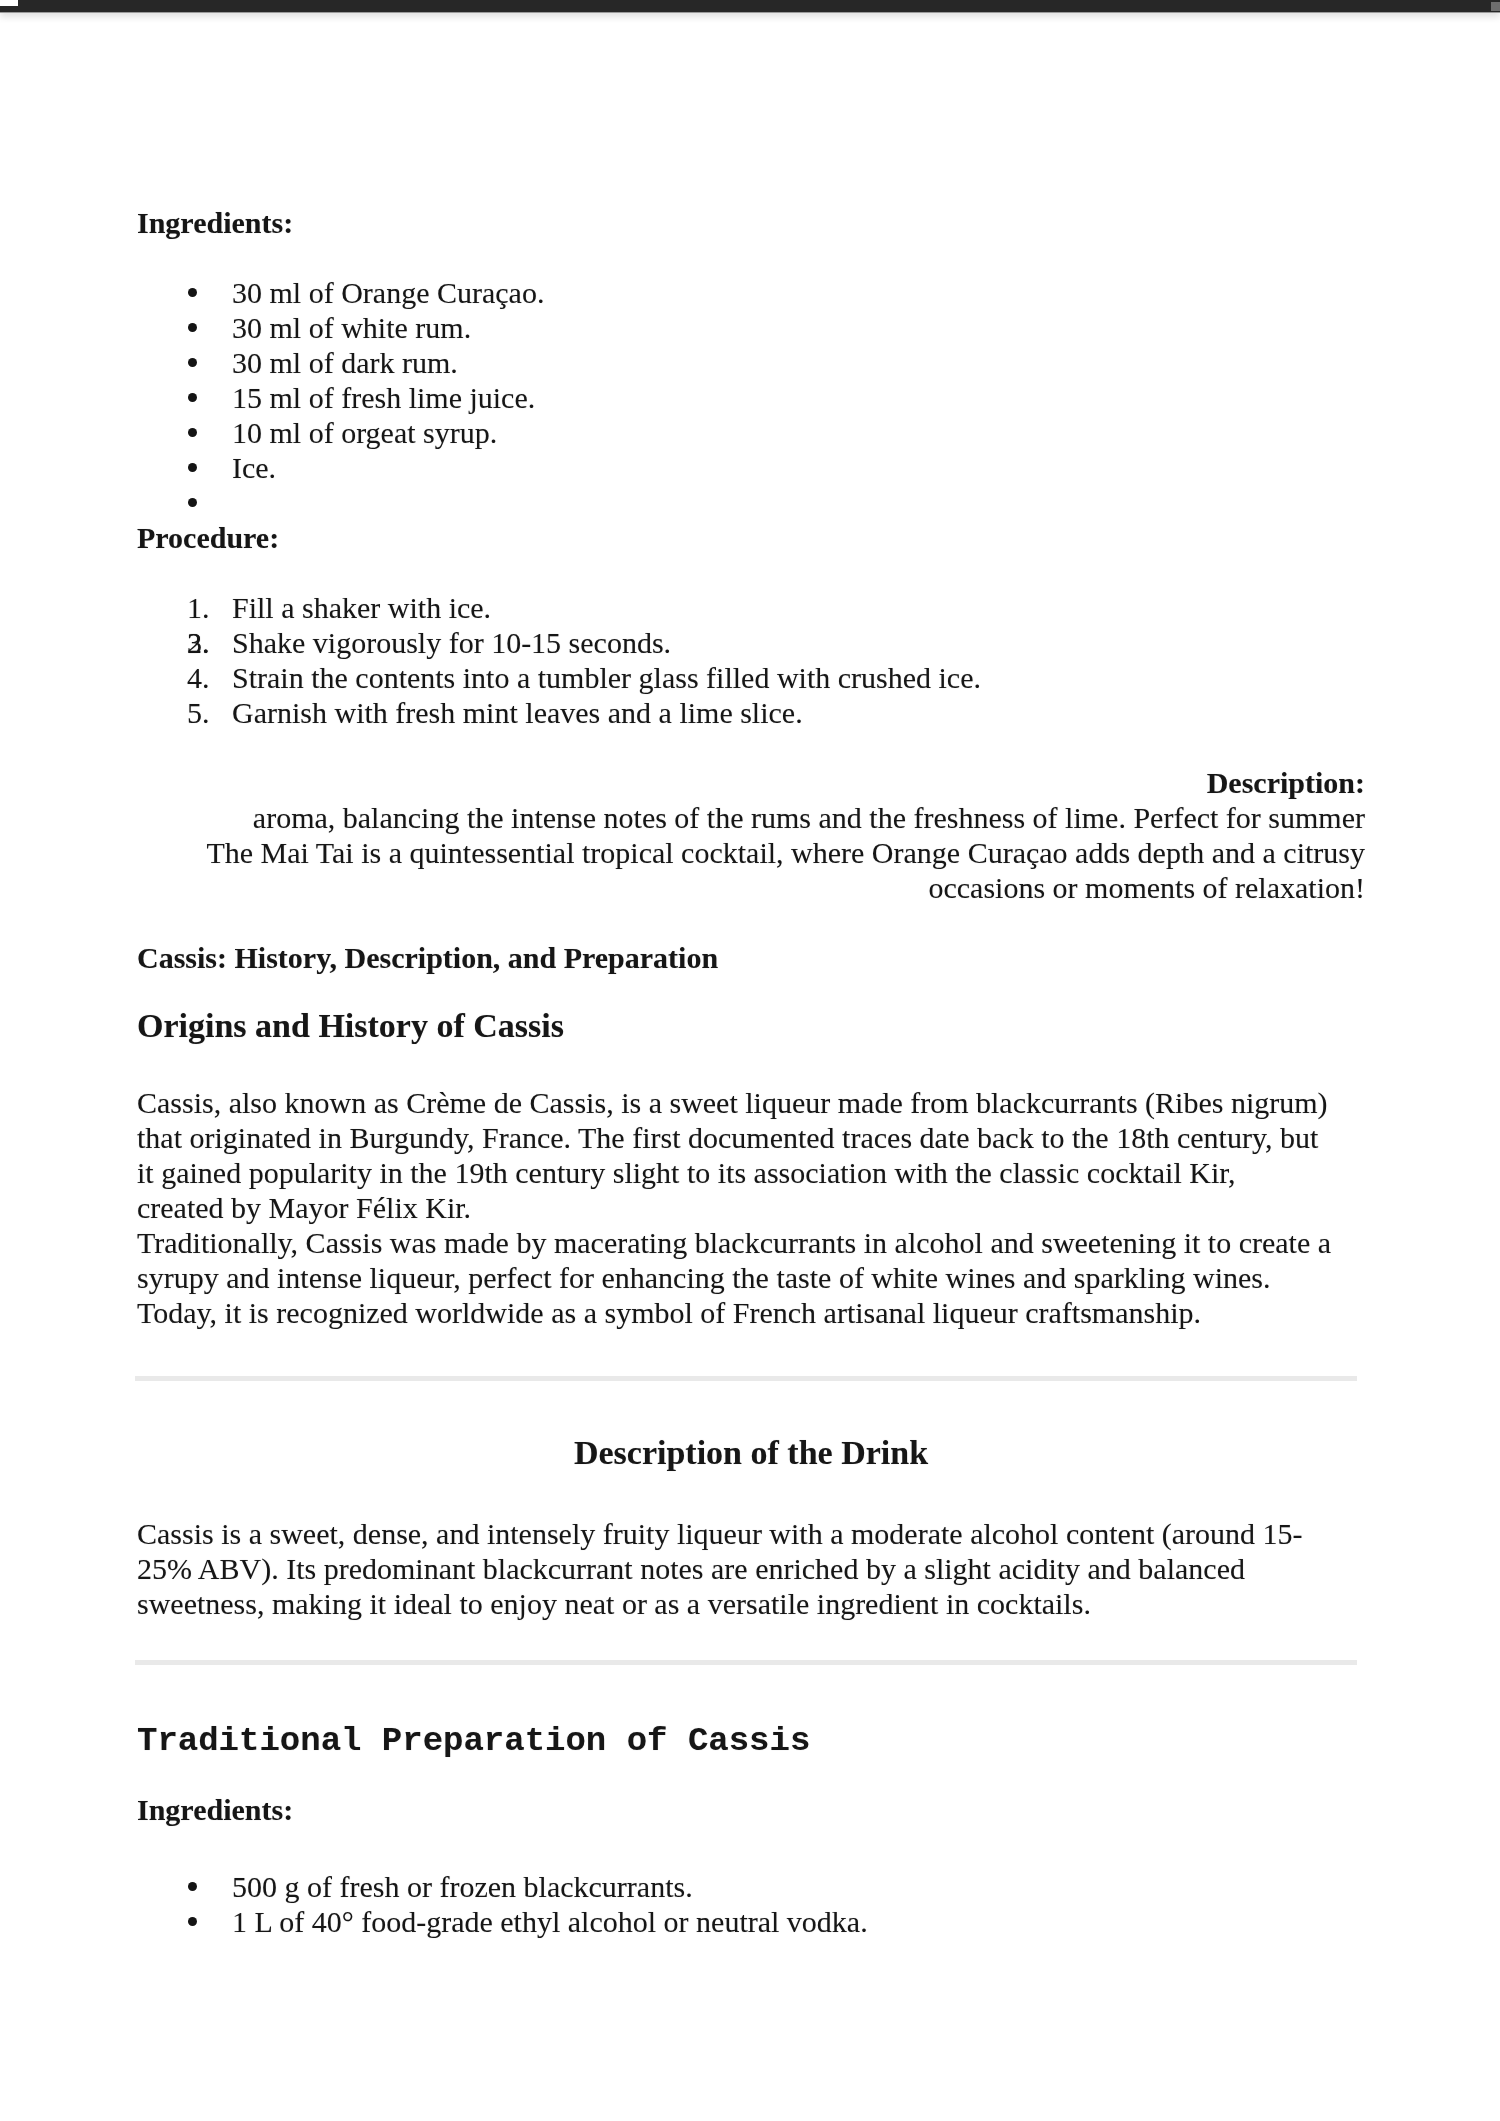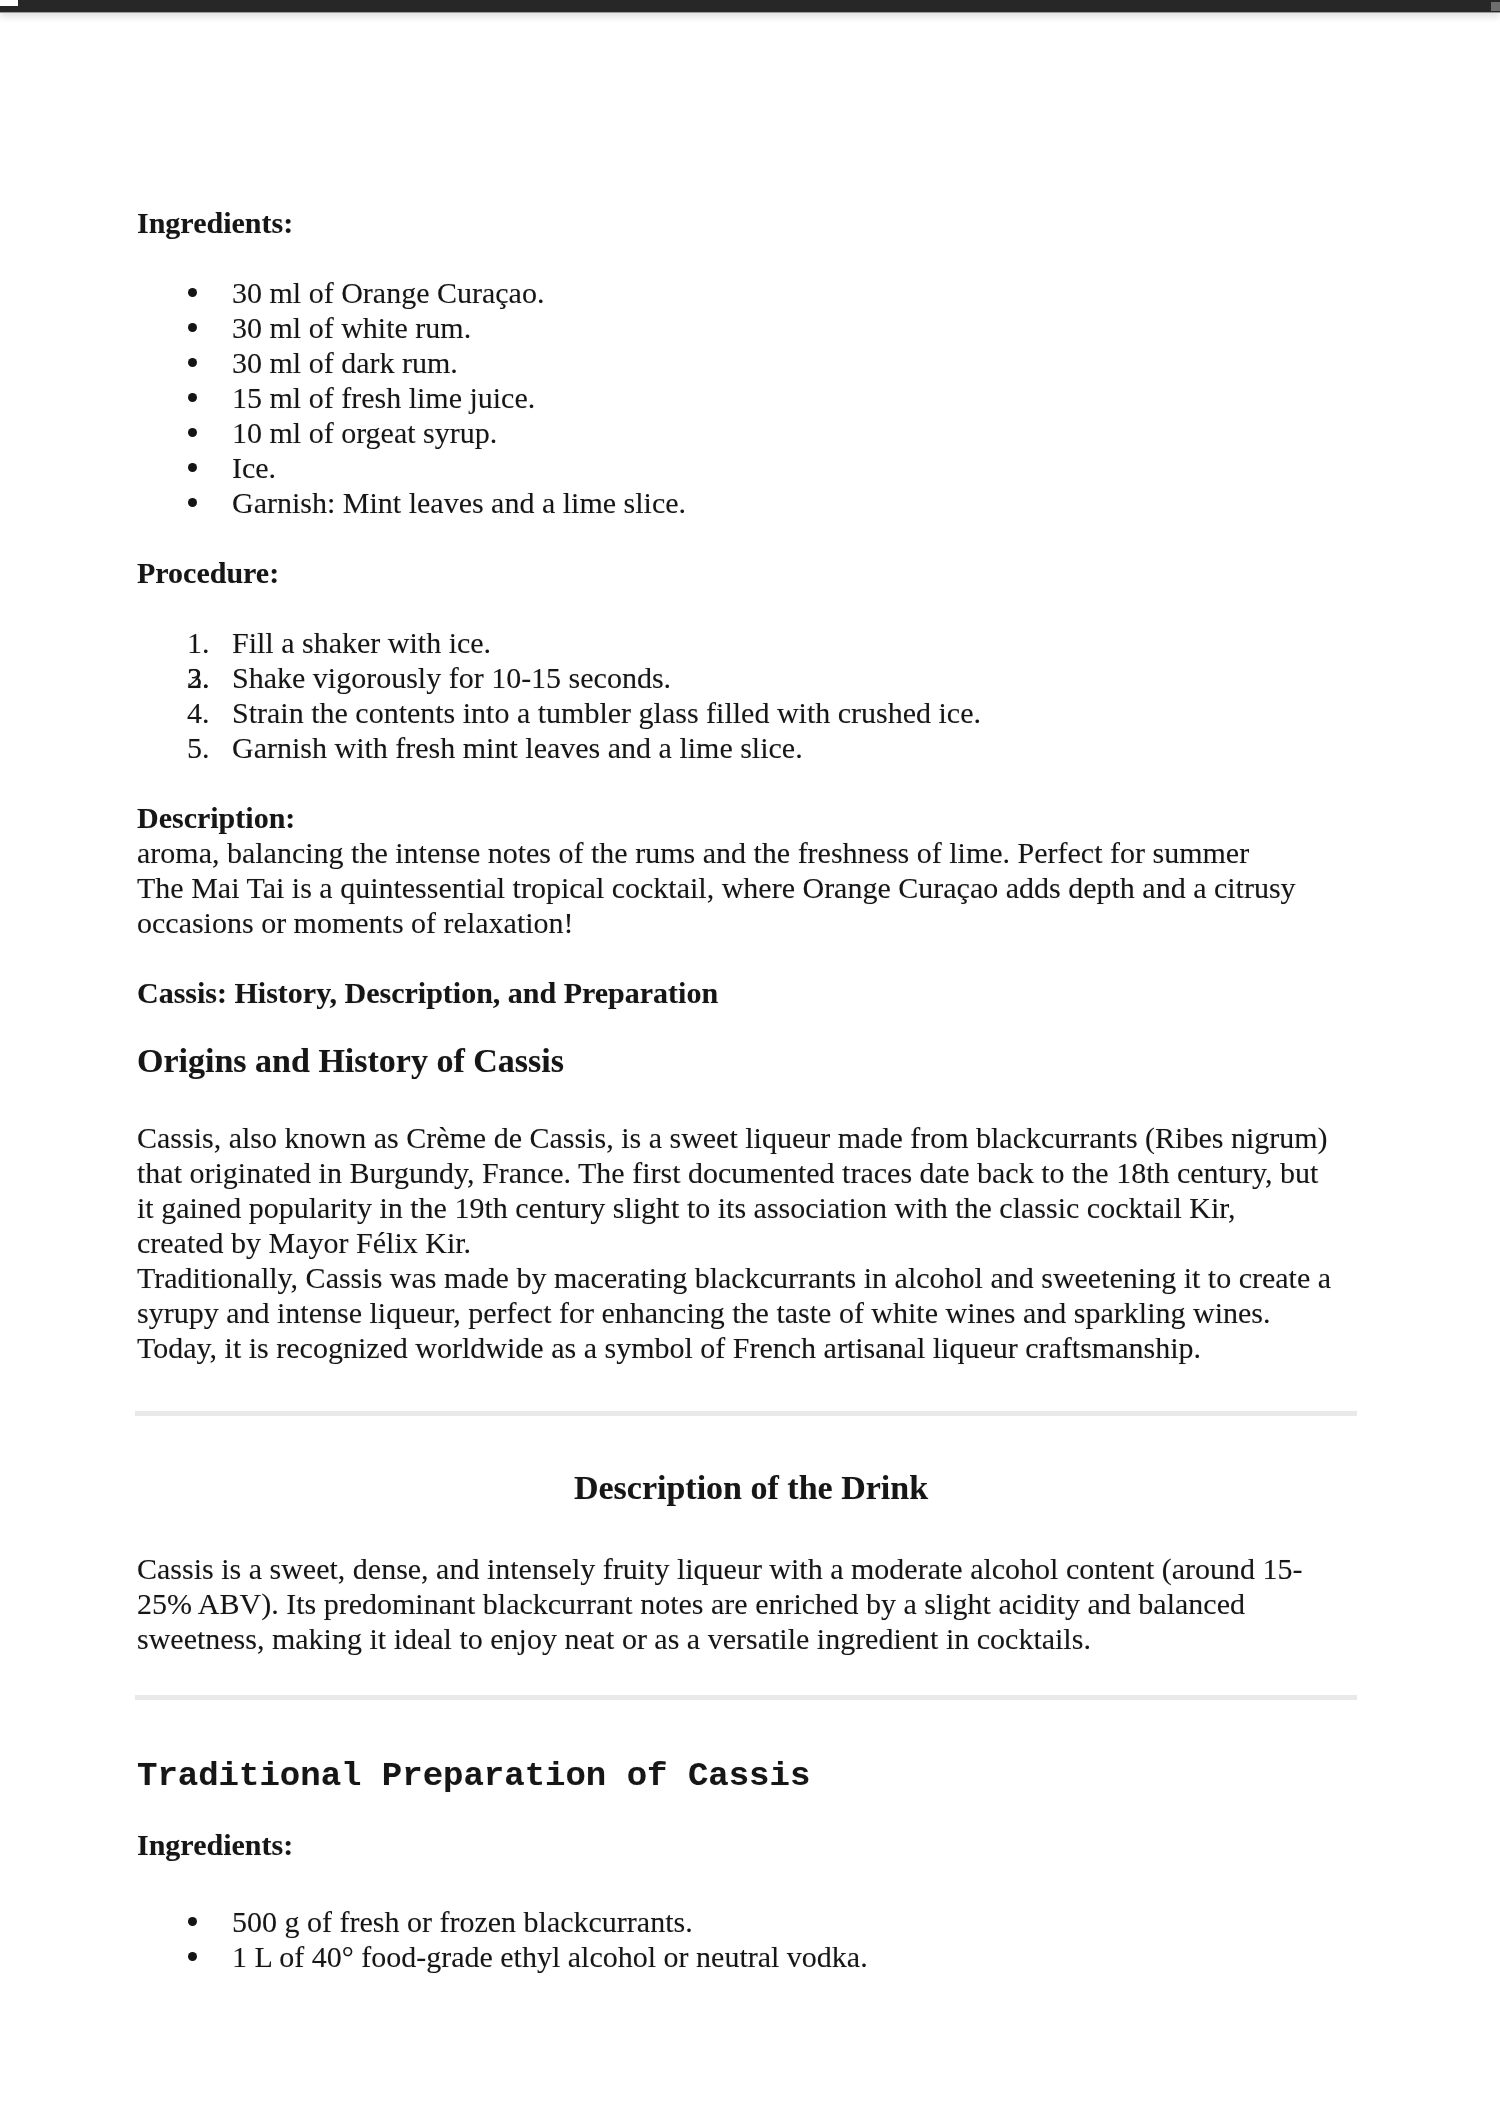--- a/index.html
+++ b/index.html
@@ -93,21 +93,21 @@
     height: 5px;
     width: 1222px;
     background: #e9e9e9;
     margin: 0 0 0 -2px;
   }
 
   
   .mt-ing1   { margin-top: 177px; }
   .mt-list35 { margin-top: 35px; }
   .mt-proc   { margin-top: 35px; }
-  .mt-desc   { margin-top: 35px; }
+  .mt-desc   { margin-top: 35px; text-align: right; }
   .mt-title  { margin-top: 35px; }
   .mt-h2a    { margin-top: 30px; }
   .mt-para   { margin-top: 38px; }
   .mt-hr1    { margin-top: 46px; }
   .mt-h2b    { margin-top: 51px; text-align: center; }
   .mt-parb   { margin-top: 42px; }
   .mt-hr2    { margin-top: 39px; }
   .mt-h2c    { margin-top: 55px; font-family: Liberation Mono, monospace; }
   .mt-ing2   { margin-top: 30px; }
   .mt-ulb    { margin-top: 42px; }
@@ -138,21 +138,21 @@
           <span class="dot"></span>
         </span><span class="txt">15 ml of fresh lime juice.</span></div>
       <div class="li"><span class="marker">
           <span class="dot"></span>
         </span><span class="txt">10 ml of orgeat syrup.</span></div>
       <div class="li"><span class="marker">
           <span class="dot"></span>
         </span><span class="txt">Ice.</span></div>
       <div class="li"><span class="marker">
           <span class="dot"></span>
-        </span><span class="txt">Garnish: Mint leaves and a lime slice.</span></div>
+        </span></div>
     </div>
 
   <h3 class="mt-proc">Procedure:</h3>
 
   <div class="mt-list35">
       <div class="li"><span class="marker num">1.</span><span class="txt">Fill a shaker with ice.</span></div>
       <div class="li"><span class="marker num">2.</span></div>
       <div class="li"><span class="marker num">3.</span><span class="txt">Shake vigorously for 10-15 seconds.</span></div>
       <div class="li"><span class="marker num">4.</span><span class="txt">Strain the contents into a tumbler glass filled with crushed ice.</span></div>
       <div class="li"><span class="marker num">5.</span><span class="txt">Garnish with fresh mint leaves and a lime slice.</span></div>

